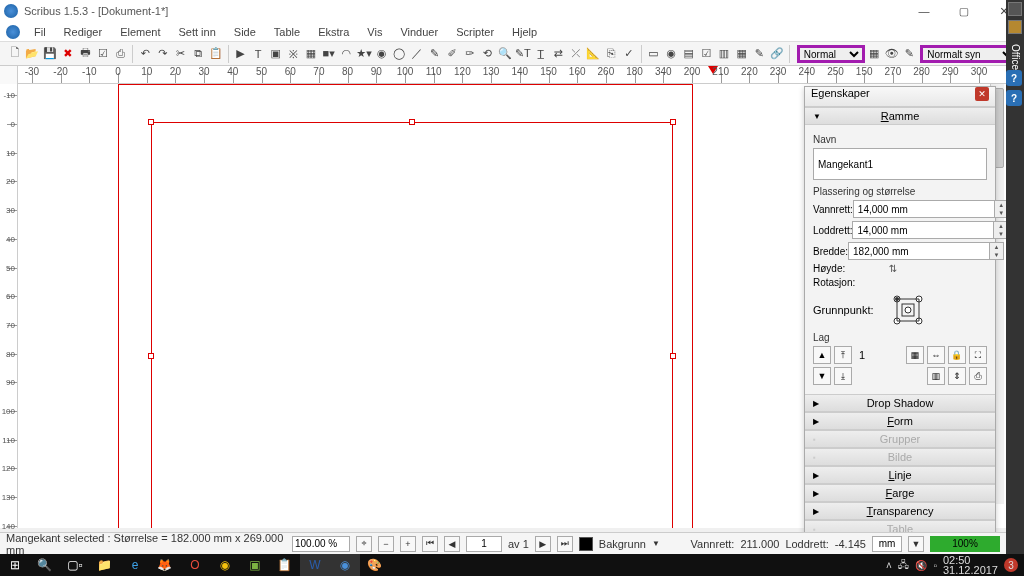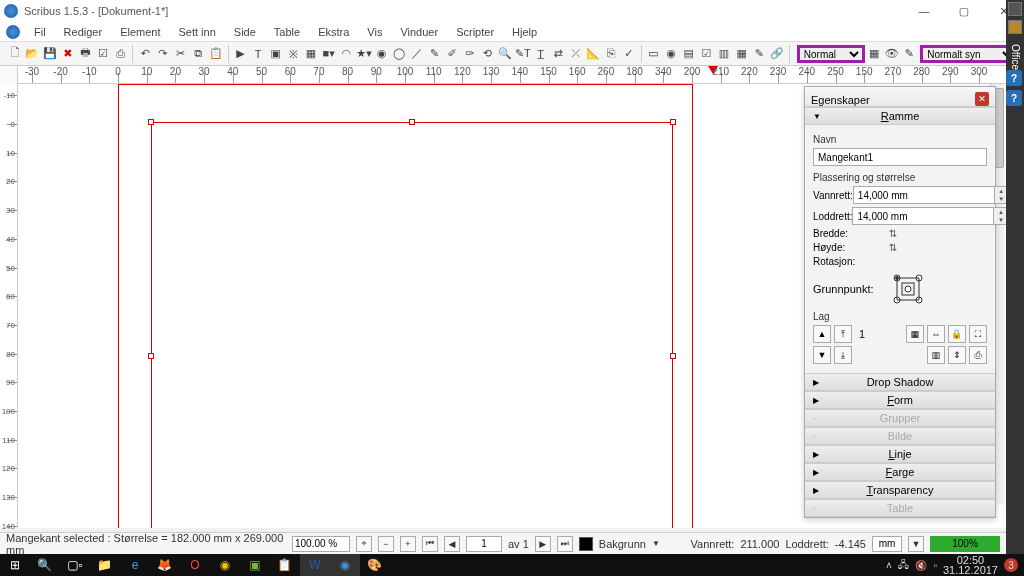--- a/index.html
+++ b/index.html
@@ -44,29 +44,29 @@
 .canvas-area { flex:1; background:#fff; position:relative; overflow:hidden;}
 .page { position:absolute; left:100px; top:0px; width:575px; height:520px; border:1px solid #d00; background:#fff;}
 .shape { position:absolute; left:133px; top:38px; width:522px; height:468px; border:1px solid #d00; }
 .handle { position:absolute; width:6px; height:6px; background:#fff; border:1px solid #d00;}
 .handle.tl{left:-4px;top:-4px;} .handle.tr{right:-4px;top:-4px;}
 .handle.tm{left:50%;top:-4px;margin-left:-3px;}
 .handle.ml{left:-4px;top:50%;margin-top:-3px;} .handle.mr{right:-4px;top:50%;margin-top:-3px;}
 
 
 .props { position:absolute; right:28px; top:86px; width:192px; background:#f3f3f3; border:1px solid #aaa; box-shadow:0 2px 6px rgba(0,0,0,0.2);}
-.props .phead { height:20px; background:linear-gradient(#f8f8f8,#e8e8e8); display:flex; align-items:flex-end; padding:0 6px; border-bottom:1px solid #ccc;}
+.props .phead { height:20px; background:linear-gradient(#f8f8f8,#e8e8e8); display:flex; align-items:flex-start; padding:0 6px; border-bottom:1px solid #ccc;}
 .props .phead .pclose { margin-left:auto; width:14px; height:14px; background:#c0392b; color:#fff; display:flex;align-items:center;justify-content:center; font-size:9px; border-radius:2px;}
 .props .section-hdr { height:18px; background:linear-gradient(#eee,#ddd); border-top:1px solid #ccc; border-bottom:1px solid #ccc; display:flex; align-items:center; padding:0 6px; font-size:10px;}
 .props .section-hdr .arrow { margin-right:6px; font-size:8px;}
 .props .section-hdr.center { justify-content:center; }
 .props .section-hdr.center .arrow { position:absolute; left:8px;}
 .props .body { padding:6px 8px; background:#f3f3f3;}
 .props .lbl-row { margin:3px 0; font-size:10px; color:#333;}
-.props input.nm { width:100%; height:18px; border:1px solid #aaa; padding:0 4px; font-size:10px; background:#fff;}
+.props input.nm { width:100%; height:32px; border:1px solid #aaa; padding:0 4px; font-size:10px; background:#fff;}
 .props .field-row { display:flex; align-items:center; margin:3px 0;}
 .props .field-row .flbl { width:70px; font-size:10px;}
 .props .spin { flex:1; display:flex; height:18px;}
 .props .spin input { flex:1; border:1px solid #aaa; font-size:10px; padding:0 4px; background:#fff;}
 .props .spin.active input { border:1px solid #3874d0; background:#eaf2ff;}
 .props .spin .arrw { width:14px; border:1px solid #aaa; border-left:none; display:flex; flex-direction:column; background:#eee;}
 .props .spin .arrw span{flex:1;font-size:6px;display:flex;align-items:center;justify-content:center;color:#555;}
 .props .link-icon { width:14px; margin-left:3px; font-size:10px; color:#555; text-align:center;}
 .props .basepoint { display:flex; align-items:center; margin:6px 0;}
 .props .basepoint svg { margin-left:18px;}
@@ -101,21 +101,21 @@
 .statusbar .coord { margin-left:auto;}
 .statusbar .unit-in { width:30px; height:16px; border:1px solid #aaa; font-size:10px; text-align:center;}
 .statusbar .greenbox { width:70px; height:16px; background:#2eab2e; color:#000; display:flex;align-items:center;justify-content:center; font-size:10px;}
 
 
 .taskbar { position:absolute; left:0; right:0; bottom:0; height:22px; background:#101010; display:flex; align-items:center;}
 .taskbar .tbtn { width:30px; height:22px; display:flex; align-items:center; justify-content:center; color:#fff; font-size:12px;}
 .taskbar .tbtn.active { background:#333;}
 .taskbar .tray { margin-left:auto; display:flex; align-items:center; gap:6px; padding-right:6px; color:#ddd; font-size:9px;}
 .taskbar .tray .icn { font-size:10px;}
-.taskbar .clock { text-align:center; line-height:10px;}
+.taskbar .clock { text-align:left; line-height:10px;}
 
 .underline-first::first-letter { text-decoration: underline; }
 </style>
 </head>
 <body>
 
 <div class="titlebar">
   <div class="app-icon"></div>
   <div class="title">Scribus 1.5.3 - [Dokument-1*]</div>
   <div class="winbtns">
@@ -351,20 +351,27 @@
       <div class="spin">
           <input value="14,000 mm" style="">
           <div class="arrw">
             <span>▲</span>
             <span>▼</span>
           </div>
         </div>
     </div>
     <div class="field-row">
       <span class="flbl">Bredde:</span>
+      <div class="spin">
+          <input value="182,000 mm" style="">
+          <div class="arrw">
+            <span>▲</span>
+            <span>▼</span>
+          </div>
+        </div>
       <span class="link-icon">⇅</span>
     </div>
     <div class="field-row">
       <span class="flbl">Høyde:</span>
       <span class="link-icon">⇅</span>
     </div>
     <div class="field-row">
       <span class="flbl">Rotasjon:</span>
     </div>
     <div class="basepoint">

